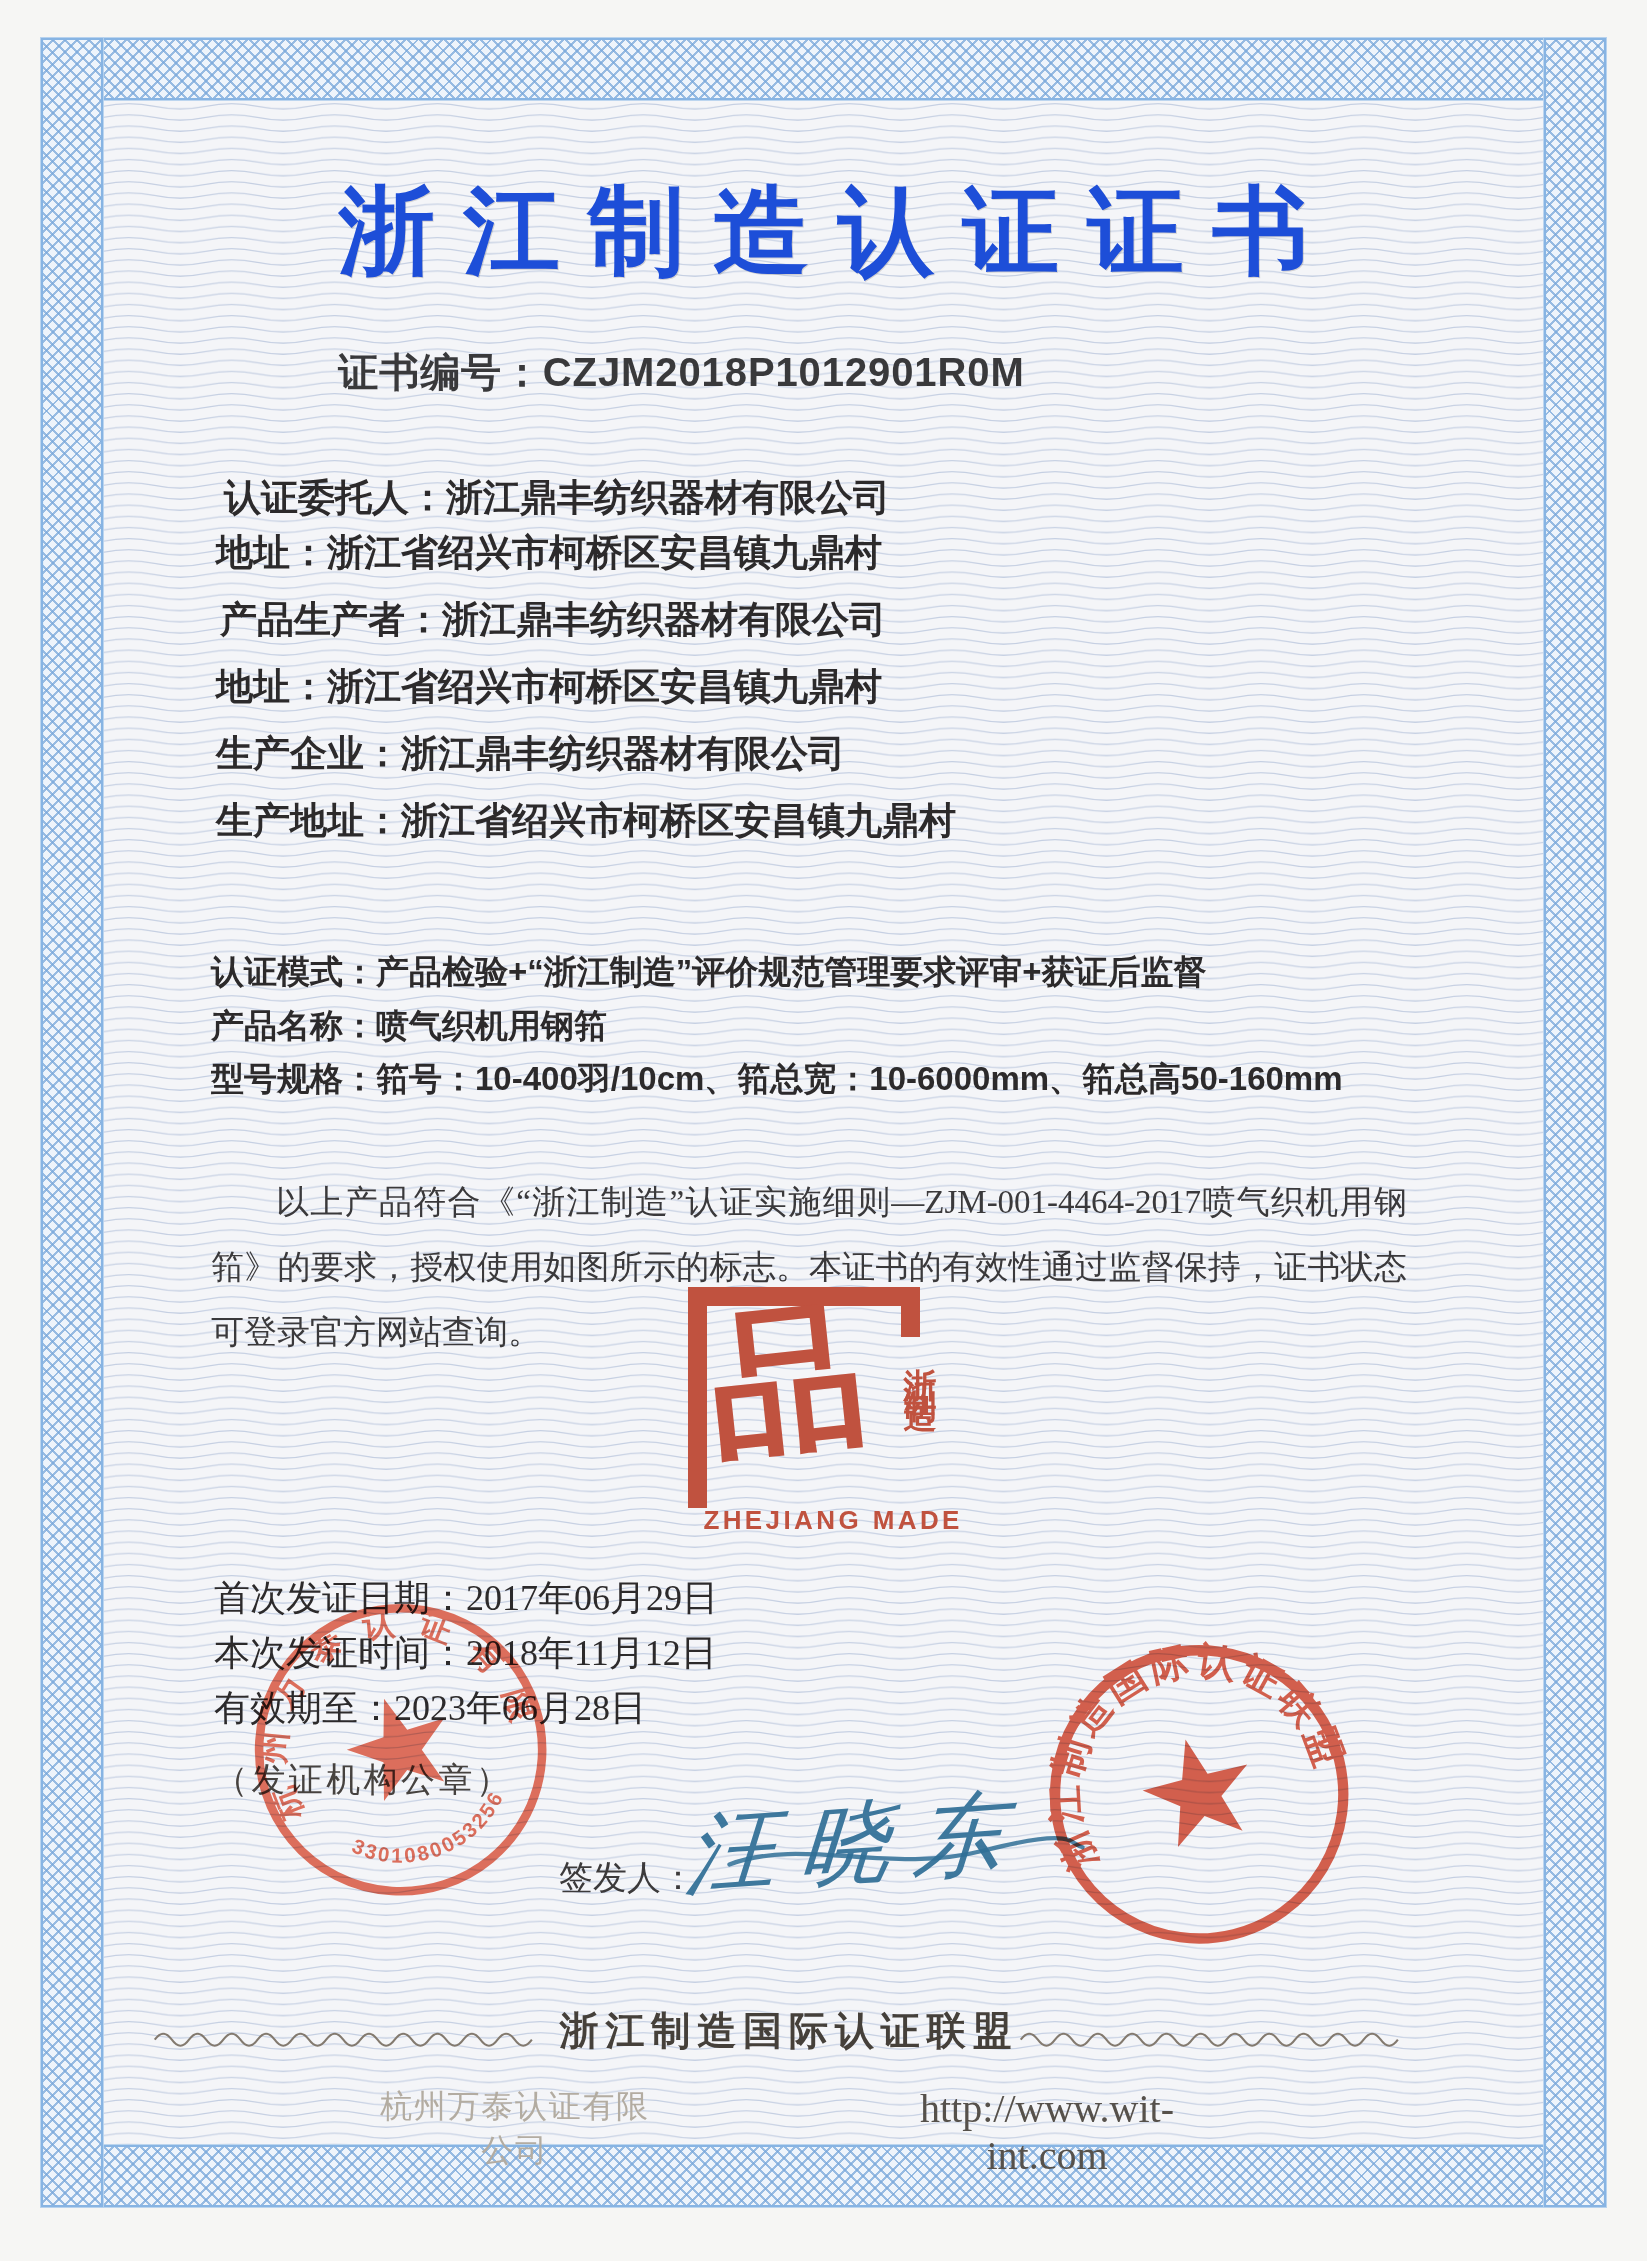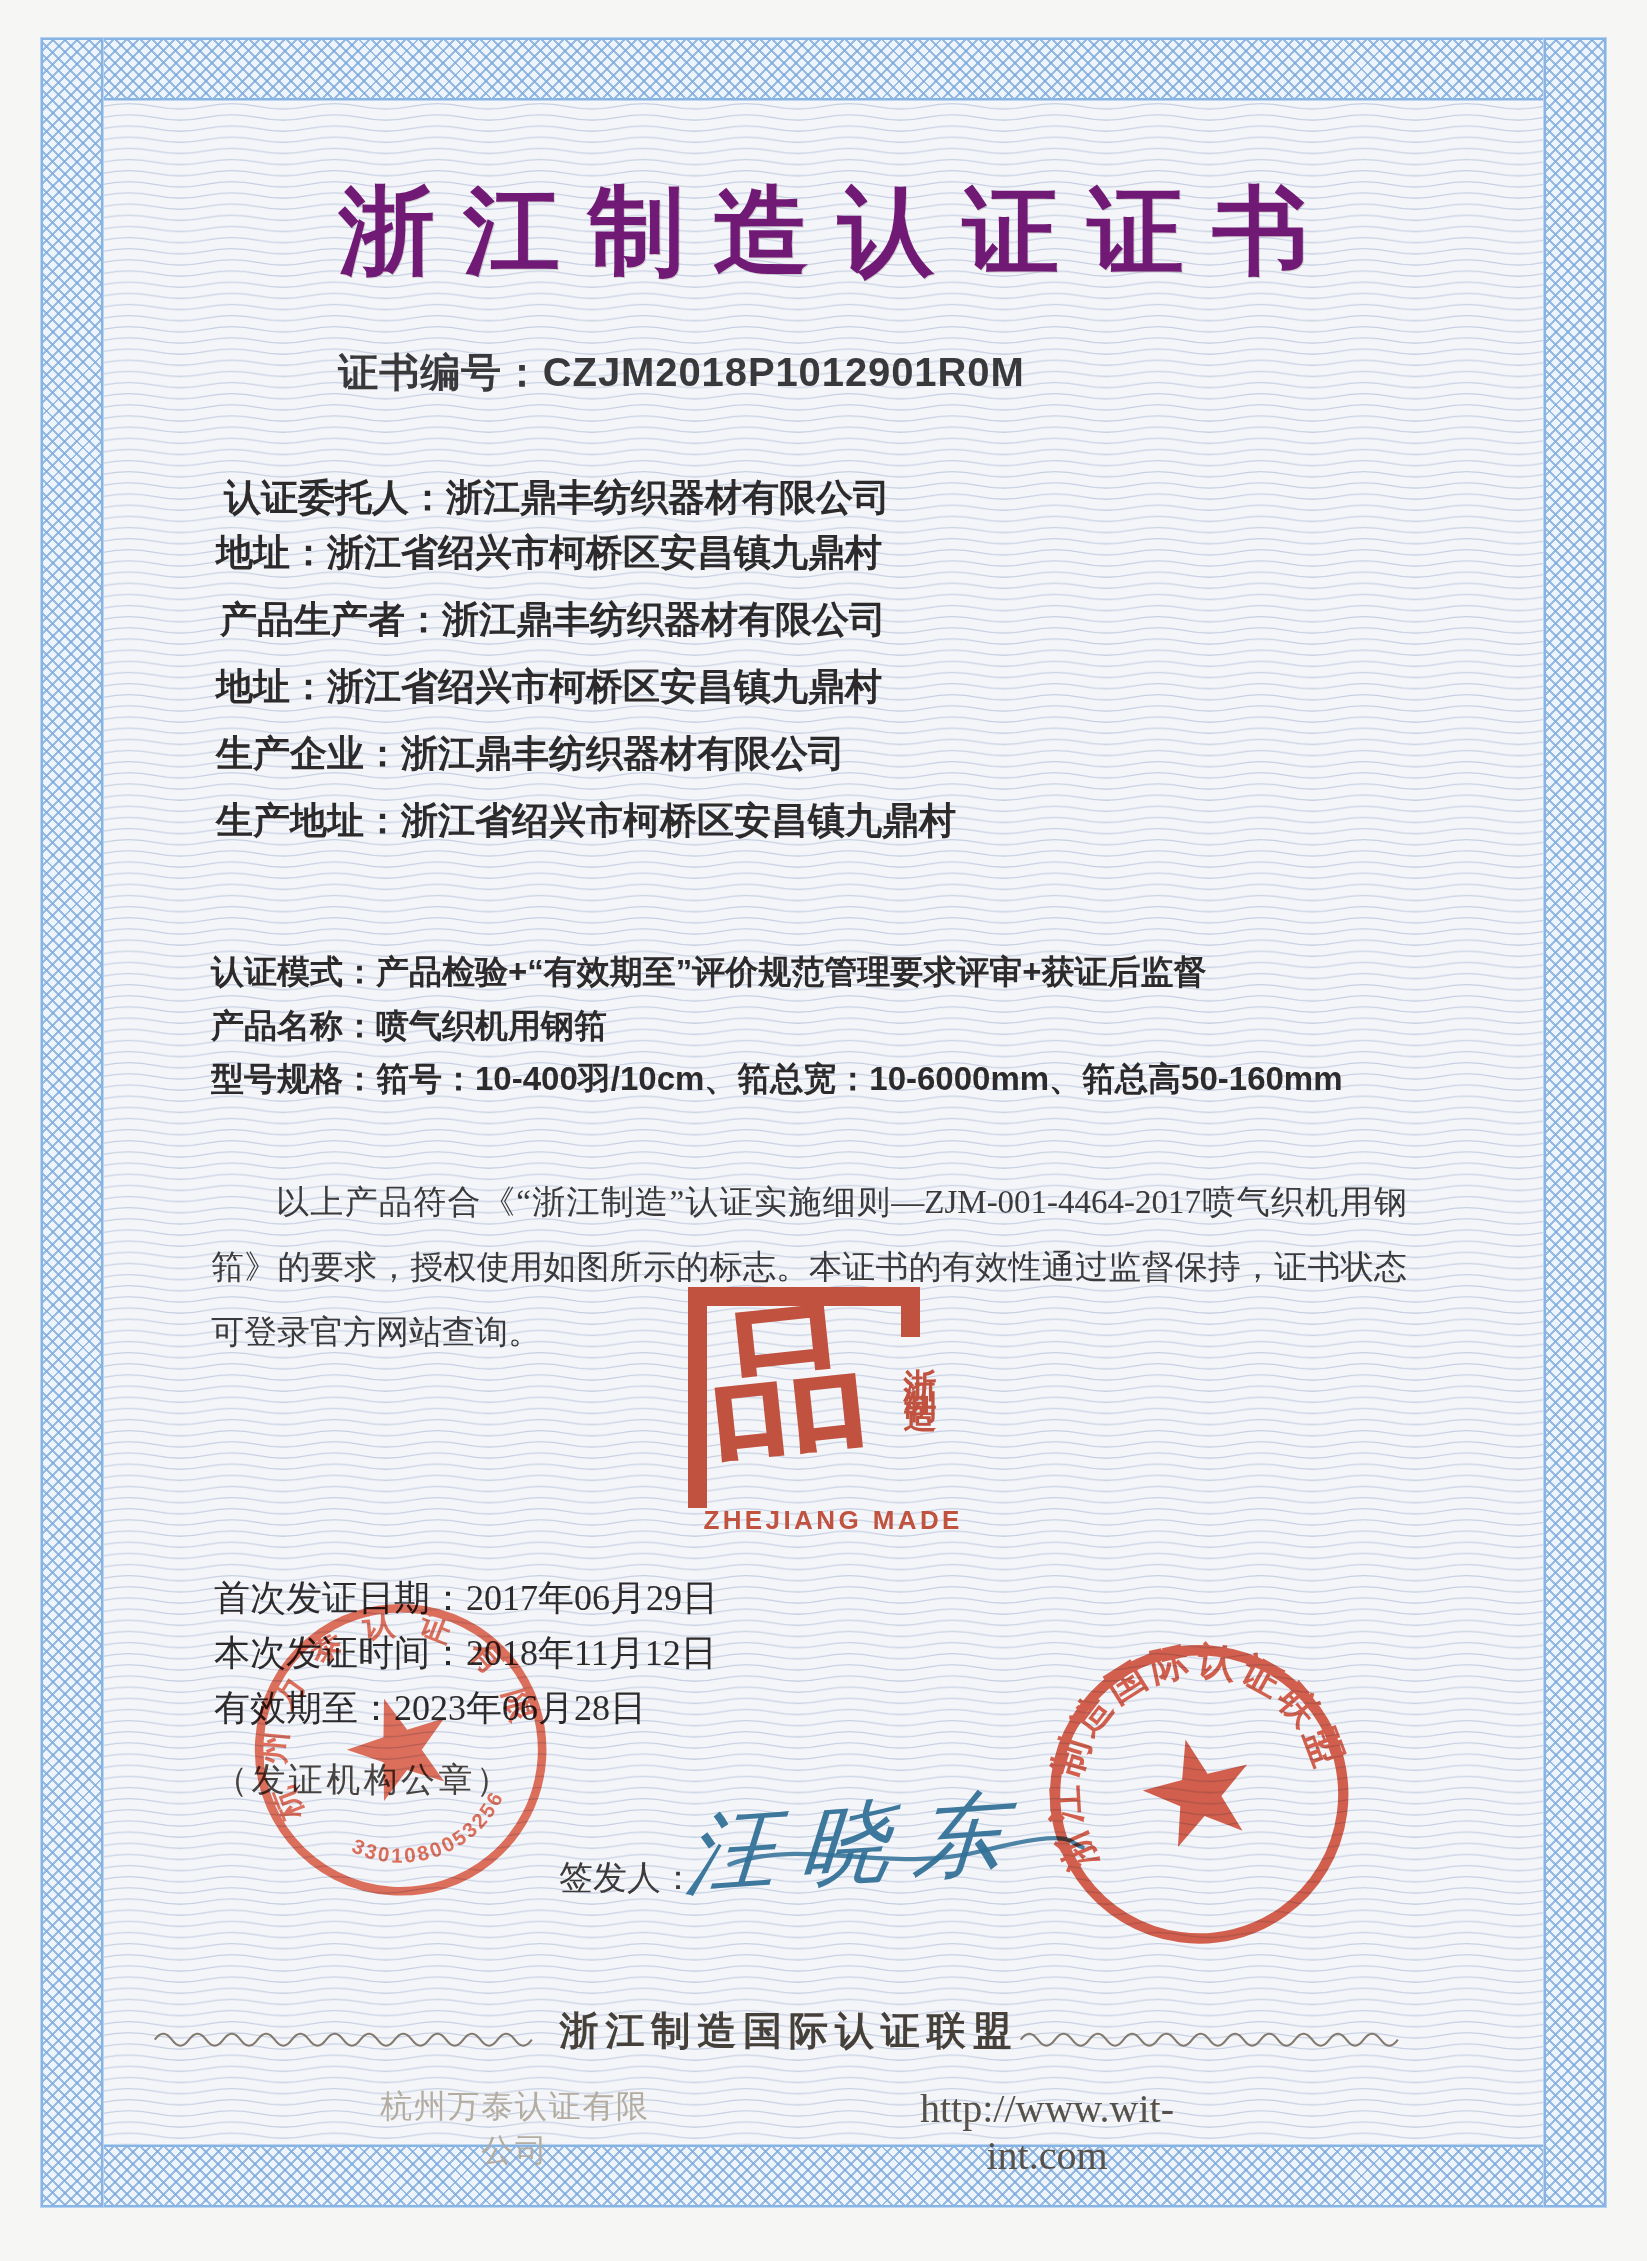--- a/index.html
+++ b/index.html
@@ -13,21 +13,21 @@
           repeating-linear-gradient(135deg, rgba(122,168,218,.75) 0 2.1px, transparent 2.1px 8.6px);
         box-shadow:inset 0 0 0 2.1px #87b4e3, 0 0 0 0.9px #b6d2ee;}
   .lace.top{left:41px;top:38px;width:1565px;height:62px;}
   .lace.bottom{left:41px;top:2145px;width:1565px;height:62px;}
   .lace.left{left:41px;top:38px;width:62px;height:2169px;}
   .lace.right{left:1544px;top:38px;width:62px;height:2169px;}
 
   .abs{position:absolute;z-index:2;}
   .title{left:0;top:168px;width:1647px;text-align:center;
          font-family:"Liberation Serif","DejaVu Serif",serif;font-weight:700;
-         font-size:96px;letter-spacing:.30em;text-indent:.30em;color:#701a75;
+         font-size:96px;letter-spacing:.30em;text-indent:.30em;color:#1d4ed8;
          text-shadow:0.9px 0.9px 0 rgba(60,50,40,.18);}
   .certno{left:0;top:345px;width:1363px;text-align:center;font-weight:700;
           font-size:40px;color:#39393b;letter-spacing:0.9px;}
   .line{white-space:nowrap;font-weight:700;font-size:37px;color:#2c2a2b;}
   .line .lab{font-weight:700;}
   .spec{font-size:33px;}
   .v-serif{font-family:"Liberation Serif","DejaVu Serif",serif;}
   .statement{left:211px;top:1137px;width:1196px;font-family:"Liberation Serif","DejaVu Serif",serif;
              font-size:33px;line-height:65px;color:#3a393b;text-align:justify;text-indent:65px;}
   .date-line{font-weight:400;font-size:36px;color:#2c2a2b;}
@@ -100,21 +100,21 @@
     <span class="lab">地址：</span><span>浙江省绍兴市柯桥区安昌镇九鼎村</span>
   </div>
   <div class="abs line" style="left:216px;top:796px;">
     <span class="lab">生产地址：</span><span>浙江省绍兴市柯桥区安昌镇九鼎村</span>
   </div>
   <div class="abs line" style="left:216px;top:729px;">
     <span class="lab">生产企业：</span><span>浙江鼎丰纺织器材有限公司</span>
   </div>
 
   <div class="abs line spec" style="left:211px;top:950px;">
-    <span class="lab">认证模式：</span><span>产品检验+“有效期至”评价规范管理要求评审+获证后监督</span>
+    <span class="lab">认证模式：</span><span>产品检验+“浙江制造”评价规范管理要求评审+获证后监督</span>
   </div>
   <div class="abs line spec" style="left:211px;top:1004px;">
     <span class="lab">产品名称：</span><span>喷气织机用钢筘</span>
   </div>
   <div class="abs line spec" style="left:211px;top:1057px;">
     <span class="lab">型号规格：</span><span>筘号：10-400羽/10cm、筘总宽：10-6000mm、筘总高50-160mm</span>
   </div>
 
   <p class="abs statement">以上产品符合《“浙江制造”认证实施细则—ZJM-001-4464-2017喷气织机用钢筘》的要求，授权使用如图所示的标志。本证书的有效性通过监督保持，证书状态可登录官方网站查询。</p>
 

